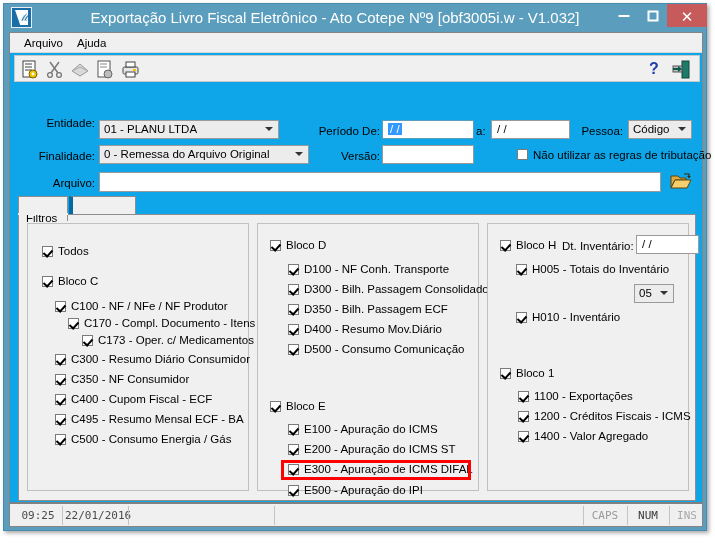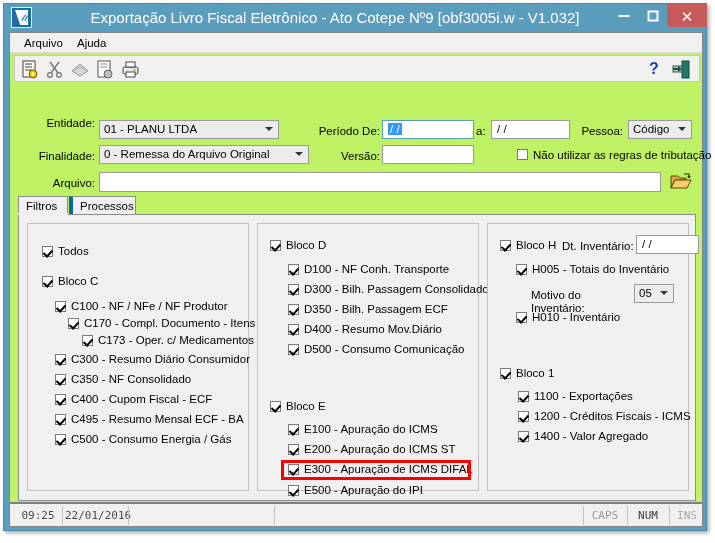--- a/index.html
+++ b/index.html
@@ -58,21 +58,21 @@
   .winbtn .mark{position:absolute;left:50%;top:50%;transform:translate(-50%,-50%);}
   #btn-min .mark{width:11px;height:2px;background:#fff;}
   #btn-max .mark{width:11px;height:11px;border:2px solid #fff;box-sizing:border-box;}
   #btn-close .mark{
     color:#fff;font-size:15px;line-height:15px;font-family:"Liberation Sans",sans-serif;
   }
 
   
   #client{
     position:absolute;left:5px;top:28px;width:694px;height:495px;
-    background:#bef264;
+    background:#0ea5e9;
     border:1px solid #848484;
     box-sizing:border-box;
   }
 
   
   #menubar{
     position:absolute;left:0;top:0;width:100%;height:20px;
     background:#f0f0f0;border-bottom:1px solid #d8d8d8;
     box-sizing:border-box;
   }
@@ -133,21 +133,21 @@
   .cbrow{position:absolute;height:14px;}
   .cbrow .cblabel{
     position:absolute;left:16px;top:-1px;white-space:nowrap;
     font-size:11.5px;line-height:13px;color:#000;
   }
 
   
   #tabstrip{position:absolute;left:8px;top:163px;height:19px;}
   .tab{
     position:absolute;top:0;height:19px;line-height:18px;
-    font-size:11.5px;padding:0 7px;box-sizing:border-box;
+    font-size:11.5px;padding:12px 7px;box-sizing:border-box;
     background:#f0f0f0;color:#000;cursor:default;
   }
   .tab.active{
     border-left:1px solid #8d8d8d;border-top:1px solid #8d8d8d;border-right:1px solid #8d8d8d;
     background:#f0f0f0;font-weight:normal;z-index:3;
   }
   .tab.inactive{
     border-left:4px solid #0369a1;border-top:1px solid #8d8d8d;border-right:1px solid #8d8d8d;
     background:#f0f0f0;
   }
@@ -334,21 +334,21 @@
         <div class="cbrow" style="left:54px;top:111px;">
           <span class="cb checked"></span>
           <span class="cblabel">C173 - Oper. c/ Medicamentos</span>
         </div>
         <div class="cbrow" style="left:27px;top:130px;">
           <span class="cb checked"></span>
           <span class="cblabel">C300 - Resumo Diário Consumidor</span>
         </div>
         <div class="cbrow" style="left:27px;top:150px;">
           <span class="cb checked"></span>
-          <span class="cblabel">C350 - NF Consolidado</span>
+          <span class="cblabel">C350 - NF Consumidor</span>
         </div>
         <div class="cbrow" style="left:27px;top:170px;">
           <span class="cb checked"></span>
           <span class="cblabel">C400 - Cupom Fiscal - ECF</span>
         </div>
         <div class="cbrow" style="left:27px;top:190px;">
           <span class="cb checked"></span>
           <span class="cblabel">C495 - Resumo Mensal ECF - BA</span>
         </div>
         <div class="cbrow" style="left:27px;top:210px;">
@@ -411,21 +411,20 @@
           <span class="cblabel">Bloco H</span>
         </div>
         <div class="flabel" style="left:74px;top:16px;width:72px;text-align:left;">Dt. Inventário:</div>
         <div class="txt" style="left:148px;top:11px;width:63px;height:19px;"><span>/  /</span></div>
 
         <div class="cbrow" style="left:28px;top:40px;">
           <span class="cb checked"></span>
           <span class="cblabel">H005 - Totais do Inventário</span>
         </div>
 
-        <div class="flabel" style="left:43px;top:65px;width:100px;text-align:left;">Motivo do Inventário:</div>
         <div class="combo" style="left:146px;top:60px;width:40px;height:19px;">
           <span>05</span>
           <span class="arrow"></span>
         </div>
 
         <div class="cbrow" style="left:28px;top:88px;">
           <span class="cb checked"></span>
           <span class="cblabel">H010 - Inventário</span>
         </div>
 

